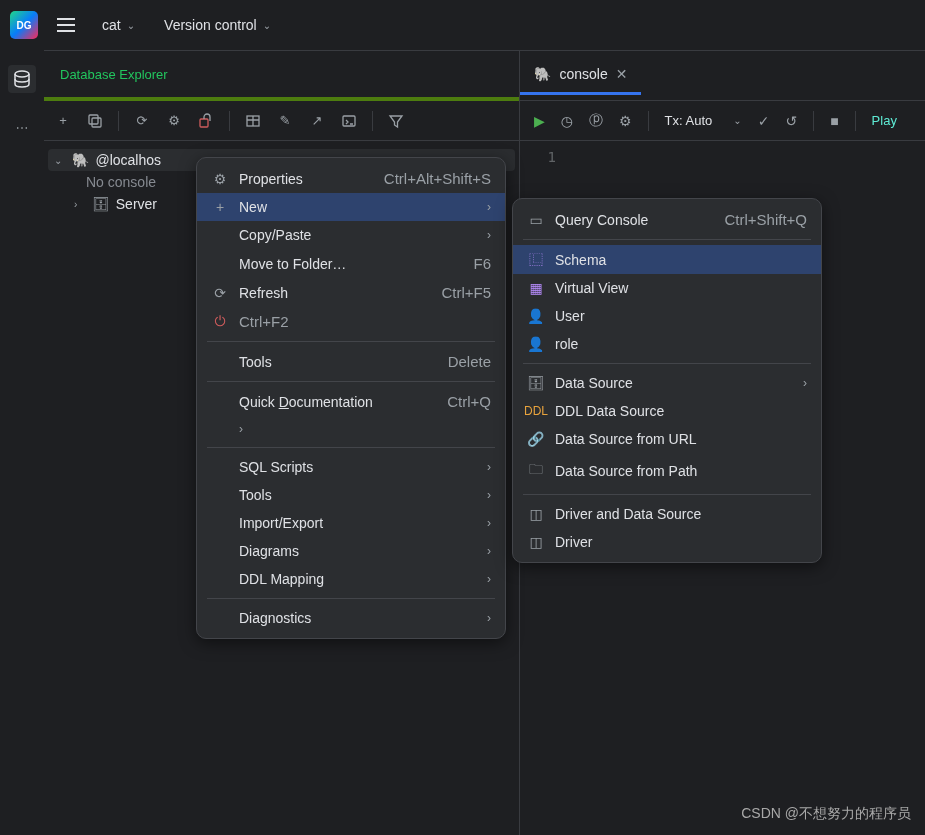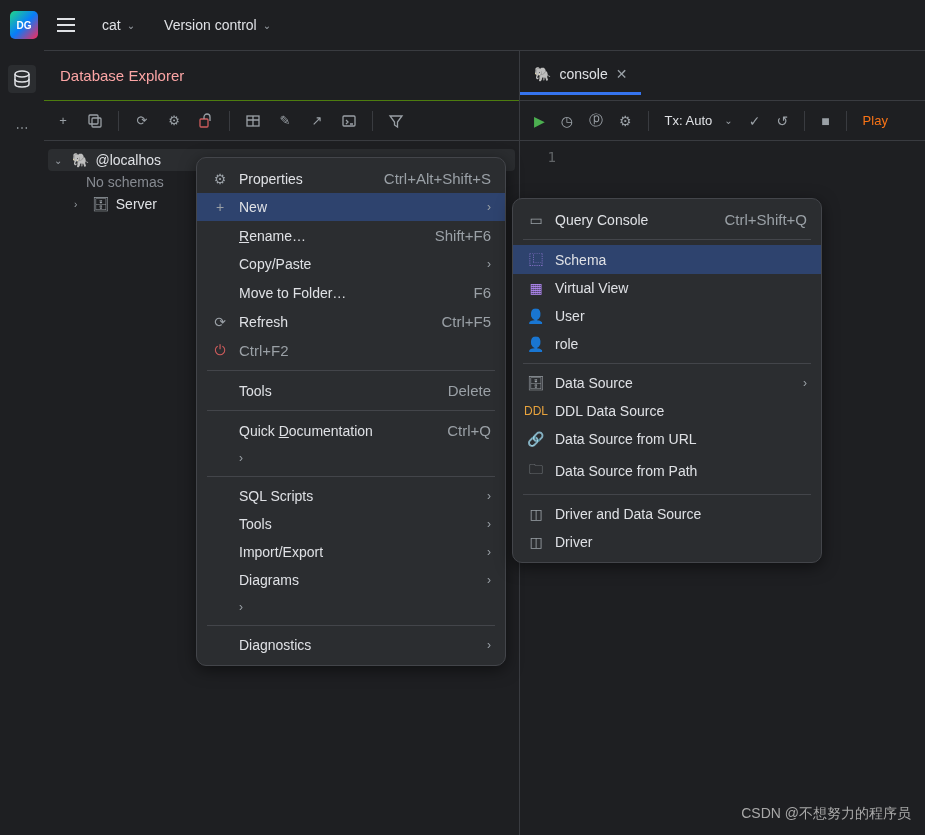--- a/index.html
+++ b/index.html
@@ -41,41 +41,41 @@
   padding-top: 15px; gap: 20px;
 }
 .rail-icon { width: 28px; height: 28px; display: flex; align-items: center; justify-content: center; cursor: pointer; color: #9aa0a6; }
 .rail-icon.active { background: #2b2d30; border-radius: 4px; color: #dfe1e5; }
 .panel {
   position: absolute; left: 44px; top: 50px; width: 476px; bottom: 0;
   background: #1e1f22;
   border-right: 1px solid #393b40;
   border-top: 1px solid #393b40;
 }
-.panel-header { height: 50px; display: flex; align-items: center; padding: 0 16px; font-size: 15px; color: #fca5a5; border-bottom: 1px solid #4d7c0f; }
+.panel-header { height: 50px; display: flex; align-items: center; padding: 0 16px; font-size: 13px; color: #22c55e; border-bottom: 4px solid #4d7c0f; }
 .toolbar { height: 40px; display: flex; align-items: center; padding: 0 10px; gap: 14px; border-bottom: 1px solid #393b40; }
 .tool-ico { width: 18px; height: 18px; display: flex; align-items: center; justify-content: center; color: #9aa0a6; cursor: pointer; }
 .tool-sep { width: 1px; height: 20px; background: #393b40; }
 .tree { padding: 8px 0; }
 .tree-row { display: flex; align-items: center; padding: 3px 10px; gap: 6px; font-size: 14px; cursor: pointer; }
 .tree-row.sel { background: #2b2d30; margin: 0 4px; border-radius: 4px; padding: 3px 6px; }
 .tree-indent1 { padding-left: 42px; }
 .tree-indent2 { padding-left: 30px; }
 .tree-arrow { color: #9aa0a6; font-size: 10px; width: 12px; }
 .editor {
   position: absolute; left: 520px; top: 50px; right: 0; bottom: 0;
   border-top: 1px solid #393b40;
 }
 .tab-row { height: 50px; display: flex; align-items: center; border-bottom: 1px solid #393b40; }
 .tab { display: flex; align-items: center; gap: 8px; padding: 0 14px; height: 38px; border-bottom: 3px solid #3574f0; cursor: pointer; font-size: 14px; }
 .tab-close { color: #9aa0a6; font-size: 14px; cursor: pointer; }
 .run-bar { height: 40px; display: flex; align-items: center; padding: 0 14px; gap: 16px; border-bottom: 1px solid #393b40; }
 .run-ico { color: #9aa0a6; cursor: pointer; font-size: 14px; }
 .run-play { color: #4caf50; }
-.tx { color: #dfe1e5; font-size: 13px; display: flex; align-items: center; gap: 12px; cursor: pointer; }
+.tx { color: #dfe1e5; font-size: 13px; display: flex; align-items: center; gap: 21px; cursor: pointer; }
 .gutter { width: 50px; text-align: right; padding: 8px 14px 0 0; color: #606366; font-size: 14px; font-family: monospace; }
 .context-menu {
   position: absolute;
   background: #2b2d30;
   border: 1px solid #43454a;
   border-radius: 10px;
   box-shadow: 0 4px 16px rgba(0,0,0,0.5);
   padding: 6px 0;
   z-index: 100;
 }
@@ -164,21 +164,21 @@
         </svg>
       </div>
   </div>
   <div class="tree">
     <div class="tree-row sel">
       <span class="tree-arrow">⌄</span>
       <span style="color:#5b9bd5">🐘</span>
       <span>@localhos</span>
     </div>
     <div class="tree-row tree-indent1" style="color:#868a91">
-      <span>No schemas</span>
+      <span>No console</span>
     </div>
     <div class="tree-row tree-indent2">
       <span class="tree-arrow">›</span>
       <span style="color:#9aa0a6">🗄</span>
       <span>Server</span>
     </div>
   </div>
 </div>
 
 <div class="editor">
@@ -197,43 +197,38 @@
     <div class="tool-sep"></div>
     <div class="tx">
       <span>Tx: Auto</span>
       <span class="chev">⌄</span>
     </div>
     <span class="run-ico">✓</span>
     <span class="run-ico">↺</span>
     <div class="tool-sep"></div>
     <span class="run-ico">■</span>
     <div class="tool-sep"></div>
-    <span style="color:#f97316">Play</span>
+    <span style="color:#5eead4">Play</span>
   </div>
   <div class="gutter">1</div>
 </div>
 
 <div class="context-menu menu1">
   <div class="menu-row">
     <span class="menu-ico">⚙</span>
     <span class="menu-label">Properties</span>
     <span class="menu-shortcut">Ctrl+Alt+Shift+S</span>
   </div>
   <div class="menu-row hl">
     <span class="menu-ico">+</span>
     <span class="menu-label">New</span>
     <span class="menu-arrow">›</span>
   </div>
   <div class="menu-row">
     <span class="no-ico"></span>
-    <span class="menu-label"><span class="underline">R</span><span>ename…</span></span>
-    <span class="menu-shortcut">Shift+F6</span>
-  </div>
-  <div class="menu-row">
-    <span class="no-ico"></span>
     <span class="menu-label">Copy/Paste</span>
     <span class="menu-arrow">›</span>
   </div>
   <div class="menu-row">
     <span class="no-ico"></span>
     <span class="menu-label">Move to Folder…</span>
     <span class="menu-shortcut">F6</span>
   </div>
   <div class="menu-row">
     <span class="menu-ico">⟳</span>
@@ -276,20 +271,21 @@
     <span class="menu-label">Import/Export</span>
     <span class="menu-arrow">›</span>
   </div>
   <div class="menu-row">
     <span class="no-ico"></span>
     <span class="menu-label">Diagrams</span>
     <span class="menu-arrow">›</span>
   </div>
   <div class="menu-row">
     <span class="no-ico"></span>
+    <span class="menu-label">DDL Mapping</span>
     <span class="menu-arrow">›</span>
   </div>
   <div class="menu-sep"></div>
   <div class="menu-row">
     <span class="no-ico"></span>
     <span class="menu-label">Diagnostics</span>
     <span class="menu-arrow">›</span>
   </div>
 </div>
 

